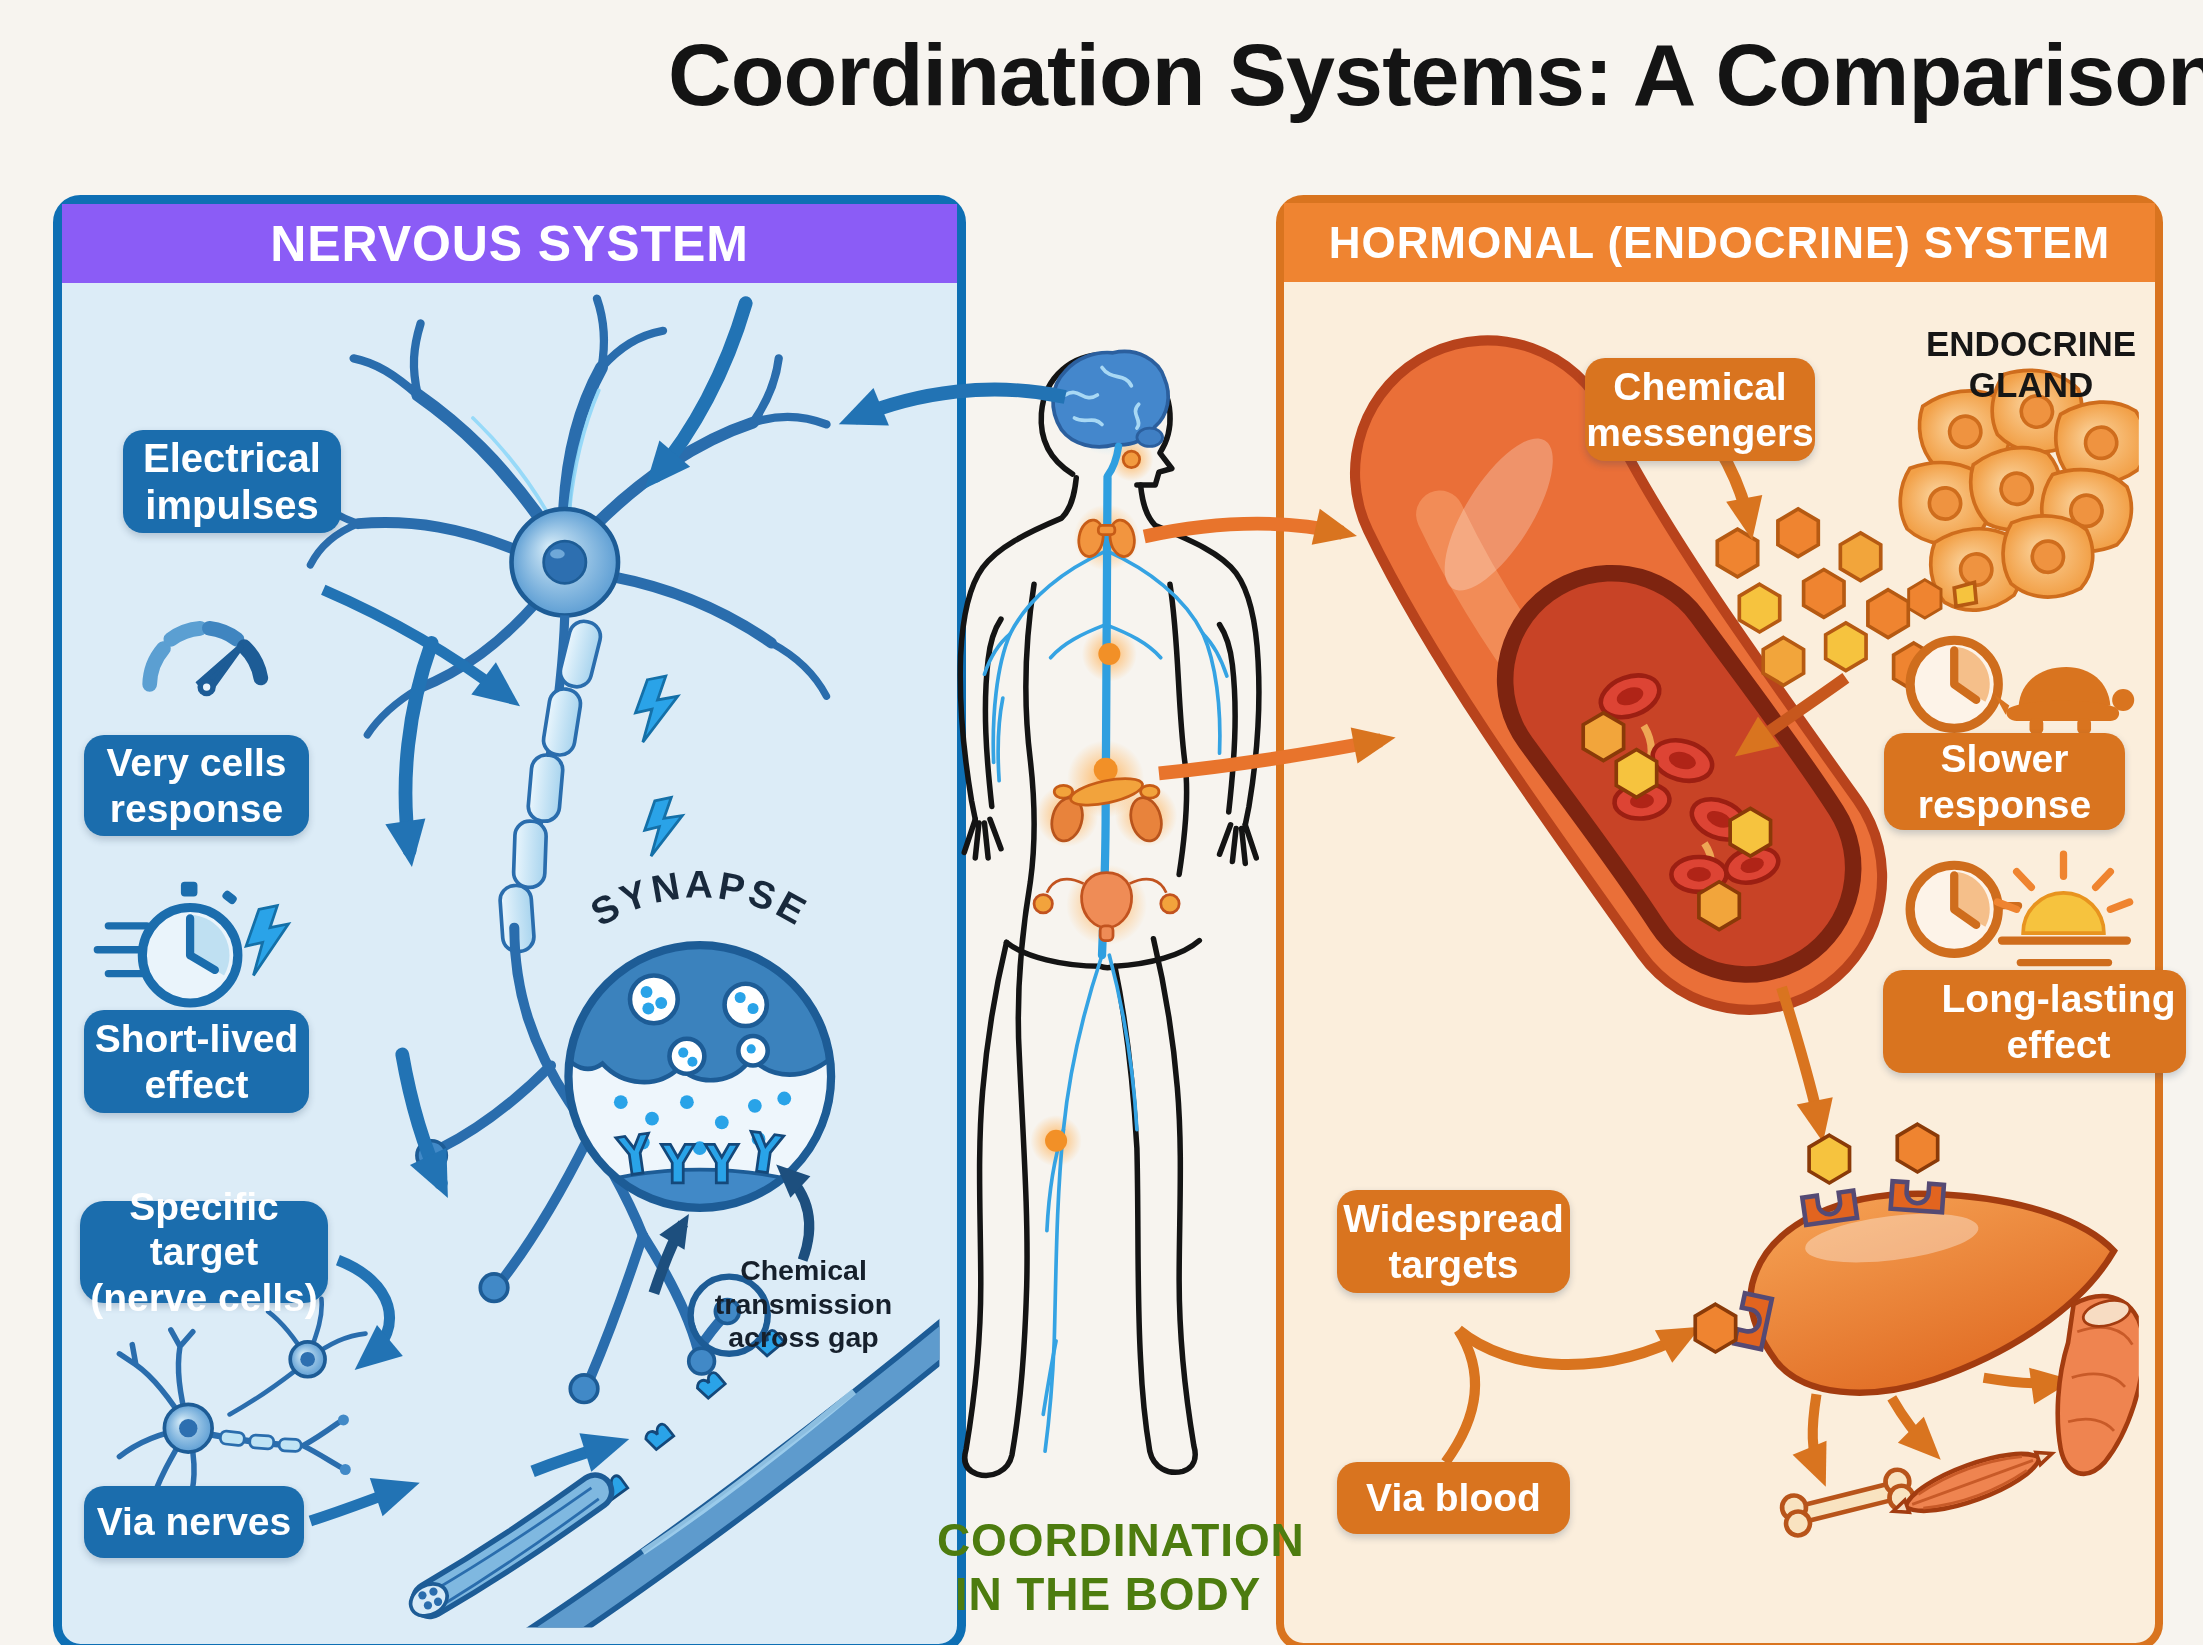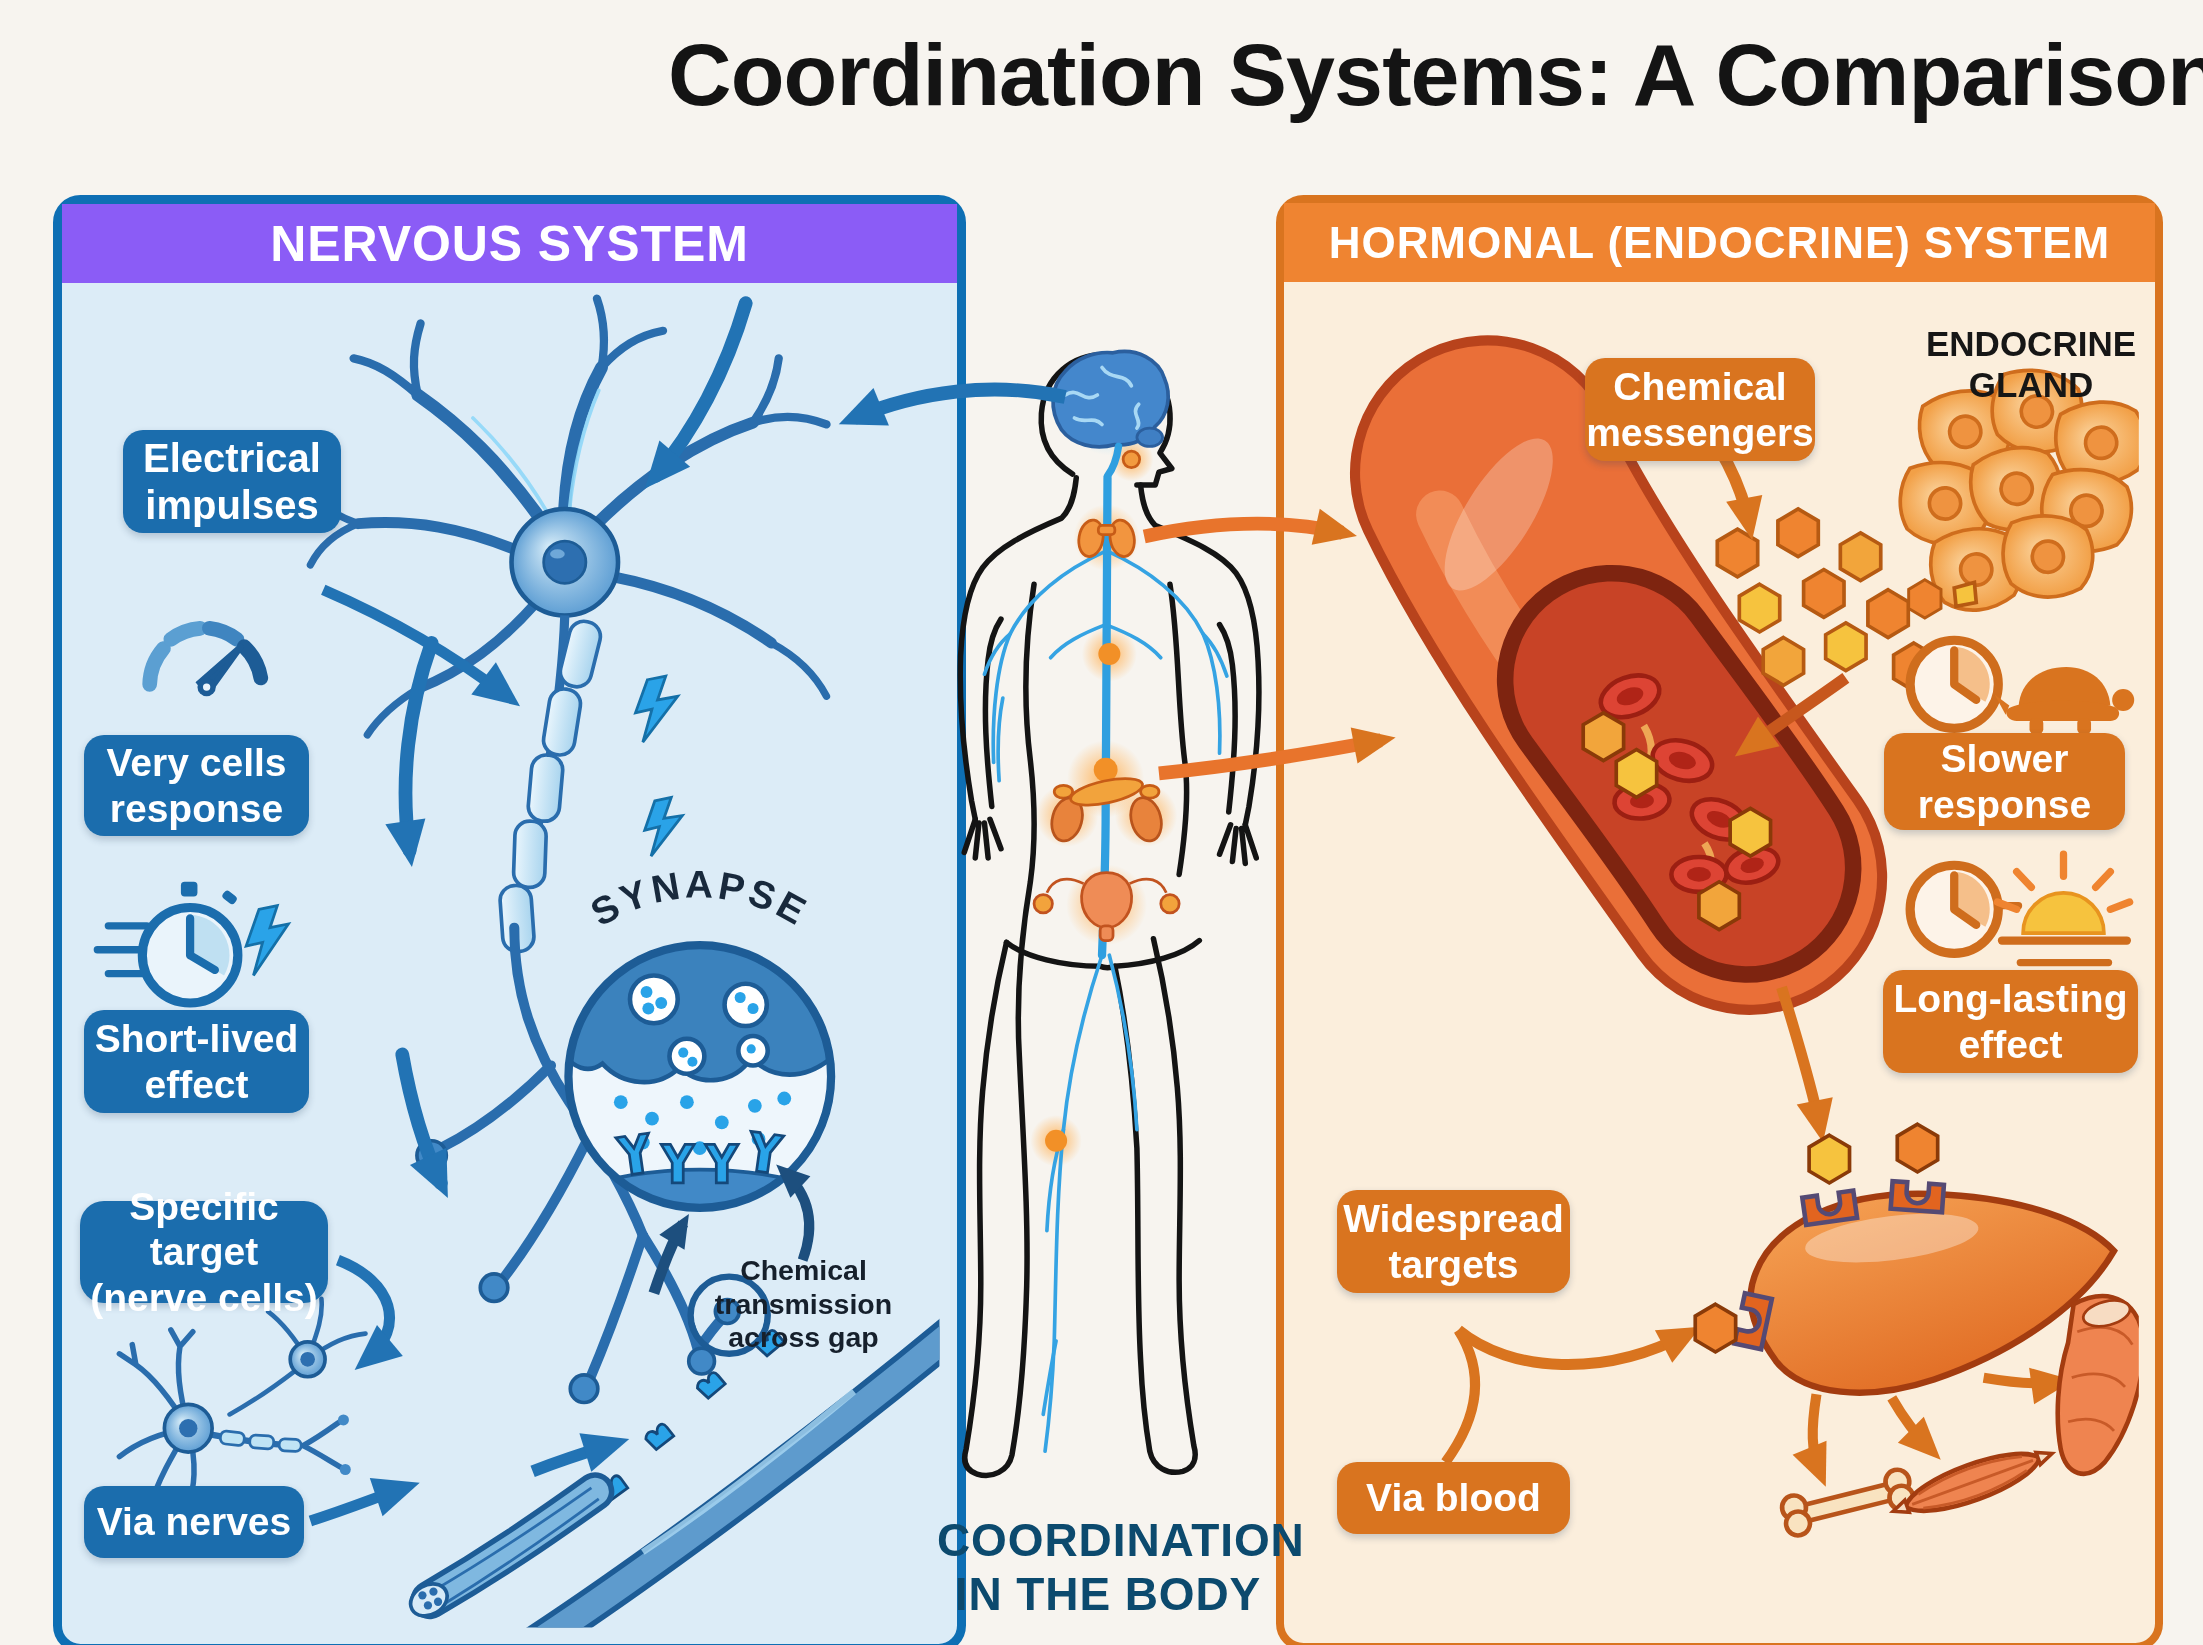--- a/index.html
+++ b/index.html
@@ -536,22 +536,22 @@
   <div class="cap pre" style="left:705px;top:1254px;width:197px;font-size:28.5px;">Chemical
 transmission
 across gap</div>
 
   <div class="badge bo pre" style="left:1585px;top:358px;width:230px;height:103px;font-size:39px;">Chemical
 messengers</div>
   <div class="cap pre" style="left:1916px;top:323px;width:230px;font-size:35px;color:#161616;text-align:center;">ENDOCRINE
 GLAND</div>
   <div class="badge bo pre" style="left:1884px;top:733px;width:241px;height:97px;font-size:39px;">Slower
 response</div>
-  <div class="badge bo pre" style="left:1883px;top:970px;width:255px;height:103px;font-size:39px;">Long-lasting
+  <div class="badge bo pre" style="left:1883px;top:970px;width:255px;height:103px;font-size:39px;padding-left:48px;">Long-lasting
 effect</div>
   <div class="badge bo pre" style="left:1337px;top:1190px;width:233px;height:103px;font-size:39px;">Widespread
 targets</div>
   <div class="badge bo pre" style="left:1337px;top:1462px;width:233px;height:72px;font-size:39px;">Via blood</div>
 
-  <div class="cap pre" style="left:937px;top:1513px;width:342px;font-size:46px;color:#0c4a6e;letter-spacing:0.9px;">COORDINATION
+  <div class="cap pre" style="left:937px;top:1513px;width:342px;font-size:46px;color:#4d7c0f;letter-spacing:0.9px;">COORDINATION
 IN THE BODY</div>
 </div>
 
 
 </body></html>

